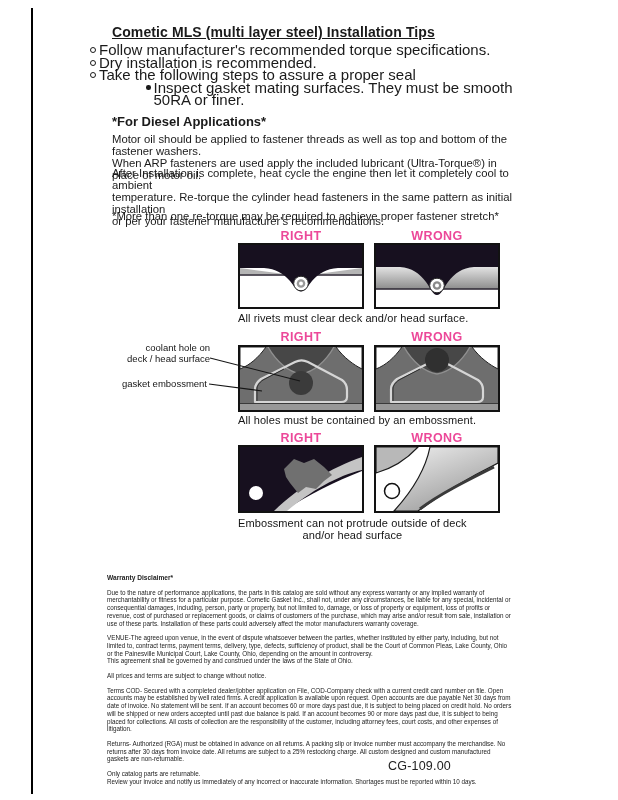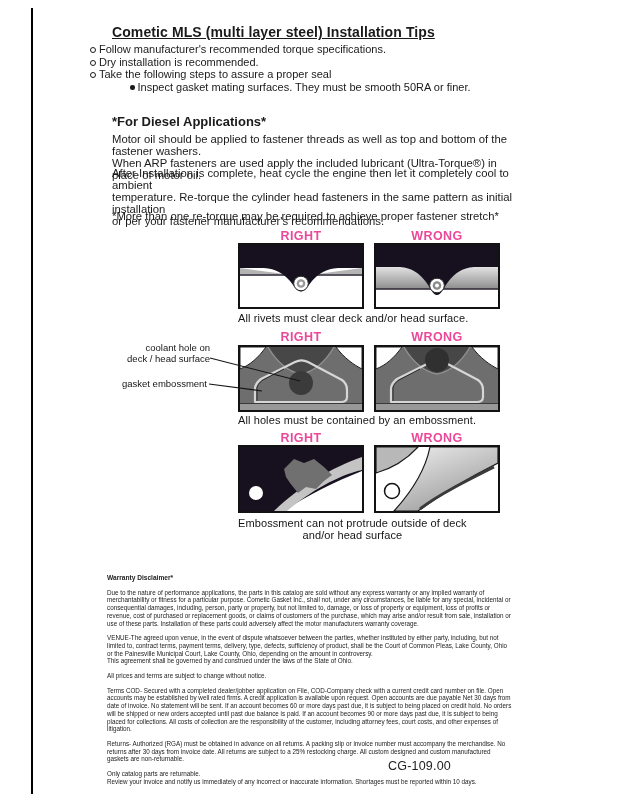--- a/index.html
+++ b/index.html
@@ -6,27 +6,27 @@
   body{width:618px;height:800px;position:relative;overflow:hidden;
        font-family:"Liberation Sans","DejaVu Sans",sans-serif;color:#1a1a1a;}
   .abs{position:absolute;}
   .pre{white-space:pre-line;}
 
   #left-rule{left:31px;top:8px;width:2px;height:786px;background:#000;}
 
   #doc-title{left:112px;top:24px;font-size:14px;font-weight:bold;
              text-decoration:underline;letter-spacing:.1px;}
 
-  #tips-list{left:90px;top:44px;font-size:11px;line-height:11.7px;width:440px;}
+  #tips-list{left:90px;top:44px;font-size:15px;line-height:11.7px;width:440px;}
   .tip-row{display:flex;align-items:flex-start;margin-bottom:1px;}
   .bullet-o{width:4px;height:4px;border:1px solid #1a1a1a;border-radius:50%;
             margin:3px 3px 0 0;flex:0 0 auto;}
   .bullet-f{width:4.5px;height:4.5px;background:#1a1a1a;border-radius:50%;
             margin:3px 3px 0 0;flex:0 0 auto;}
-  .sub{margin-left:12px;padding-left:28px;}
+  .sub{margin-left:28px;padding-left:28px;}
 
   #diesel-heading{left:112px;top:114px;font-size:13px;font-weight:bold;}
   .body-para{left:112px;width:402px;font-size:11.3px;line-height:11.9px;}
   #diesel-p1{top:134px;}
   #diesel-p2{top:168px;}
   #diesel-p3{top:211px;}
 
   .rw-label{width:126px;text-align:center;font-size:12.5px;font-weight:bold;
             letter-spacing:.4px;color:#ec4899;}
   .dbox{width:122px;height:0;border:2px solid #121212;background:#fff;overflow:hidden;}

